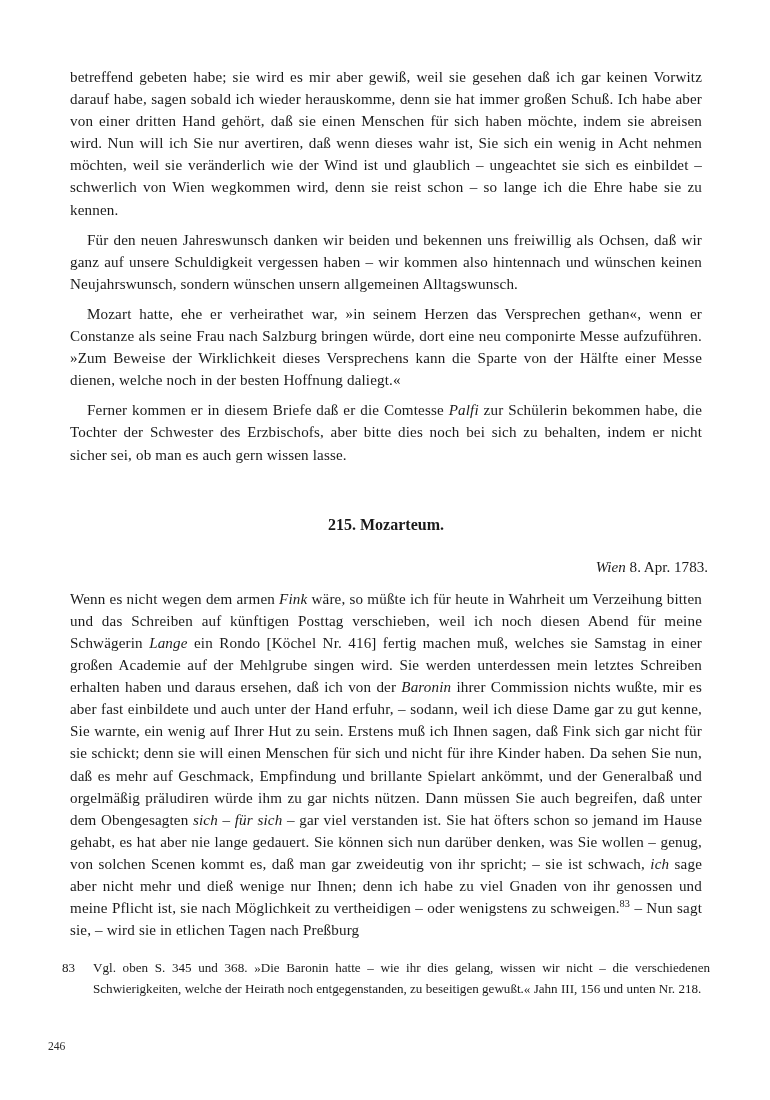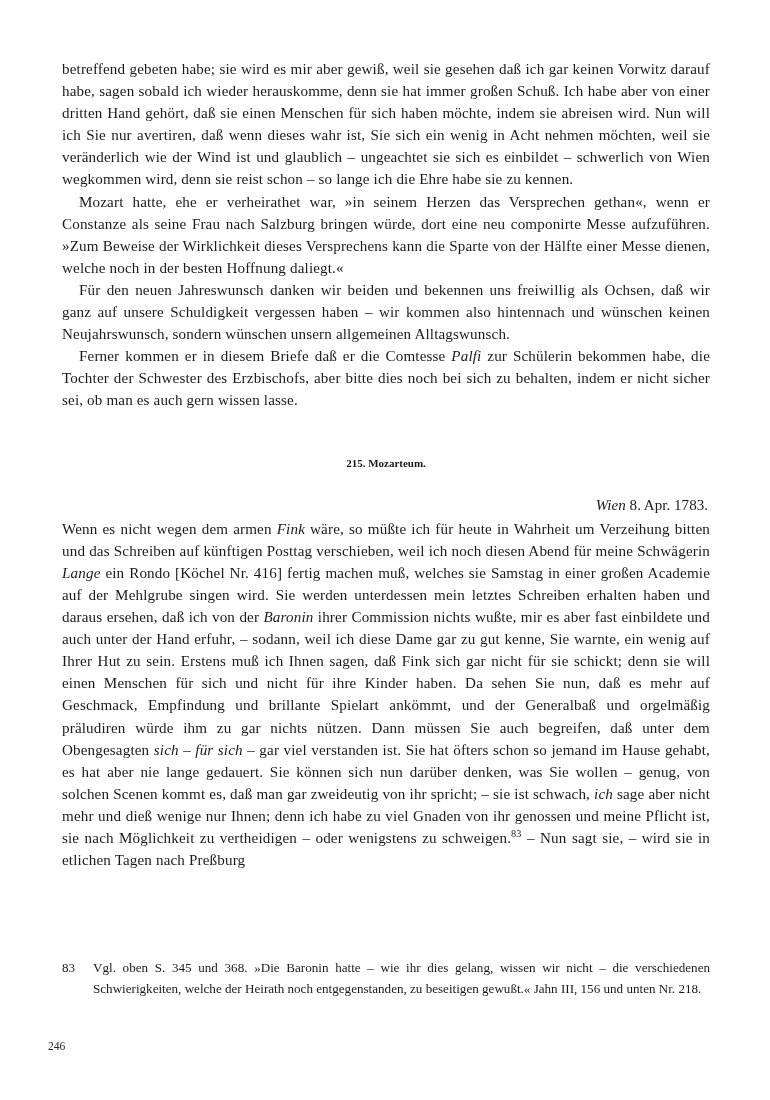--- a/index.html
+++ b/index.html
@@ -25,35 +25,35 @@
   }
 
   .textblock {
     position: absolute;
     left: 62px;
     top: 58px;
     width: 648px;
   }
 
   p.body {
-    margin: 0;
+    margin: 8px;
     font-size: 15.1px;
     line-height: 22.1px;
     text-align: justify;
     text-justify: inter-word;
     hyphens: none;
     letter-spacing: 0.01em;
   }
   p.body.indent { text-indent: 17px; }
 
   .heading {
     margin: 0;
     text-align: center;
     font-weight: bold;
-    font-size: 11px;
+    font-size: 16px;
     line-height: 22.1px;
   }
 
   .spacer-before-heading { height: 40px; }
   .spacer-after-heading { height: 20px; }
 
   .dateline {
     margin: 0;
     text-align: right;
     font-size: 15.1px;
@@ -103,22 +103,22 @@
   i, .ital { font-style: italic; }
 </style>
 </head>
 <body>
 
 <div class="page">
 
   <div class="textblock">
     <div id="body-paragraphs">
         <p class="body" id="p-continued"><span>betreffend gebeten habe; sie wird es mir aber gewiß, weil sie gesehen daß ich gar keinen Vorwitz darauf habe, sagen sobald ich wieder herauskomme, denn sie hat immer großen Schuß. Ich habe aber von einer dritten Hand gehört, daß sie einen Menschen für sich haben möchte, indem sie abreisen wird. Nun will ich Sie nur avertiren, daß wenn dieses wahr ist, Sie sich ein wenig in Acht nehmen möchten, weil sie veränderlich wie der Wind ist und glaublich – ungeachtet sie sich es einbildet – schwerlich von Wien wegkommen wird, denn sie reist schon – so lange ich die Ehre habe sie zu kennen.</span></p>
+        <p class="body indent" id="p-jahreswunsch"><span>Für den neuen Jahreswunsch danken wir beiden und bekennen uns freiwillig als Ochsen, daß wir ganz auf unsere Schuldigkeit vergessen haben – wir kommen also hintennach und wünschen keinen Neujahrswunsch, sondern wünschen unsern allgemeinen Alltagswunsch.</span></p>
         <p class="body indent" id="p-versprechen"><span>Mozart hatte, ehe er verheirathet war, »in seinem Herzen das Versprechen gethan«, wenn er Constanze als seine Frau nach Salzburg bringen würde, dort eine neu componirte Messe aufzuführen. »Zum Beweise der Wirklichkeit dieses Versprechens kann die Sparte von der Hälfte einer Messe dienen, welche noch in der besten Hoffnung daliegt.«</span></p>
-        <p class="body indent" id="p-jahreswunsch"><span>Für den neuen Jahreswunsch danken wir beiden und bekennen uns freiwillig als Ochsen, daß wir ganz auf unsere Schuldigkeit vergessen haben – wir kommen also hintennach und wünschen keinen Neujahrswunsch, sondern wünschen unsern allgemeinen Alltagswunsch.</span></p>
         <p class="body indent" id="p-palfi"><span>Ferner kommen er in diesem Briefe daß er die Comtesse </span><i>Palfi</i><span> zur Schülerin bekommen habe, die Tochter der Schwester des Erzbischofs, aber bitte dies noch bei sich zu behalten, indem er nicht sicher sei, ob man es auch gern wissen lasse.</span></p>
       </div>
 
     <div class="spacer-before-heading"></div>
 
     <p class="heading">215. Mozarteum.</p>
 
     <div class="spacer-after-heading"></div>
 
     <p class="dateline"><span class="place">Wien</span><span> 8. Apr. 1783.</span></p>

